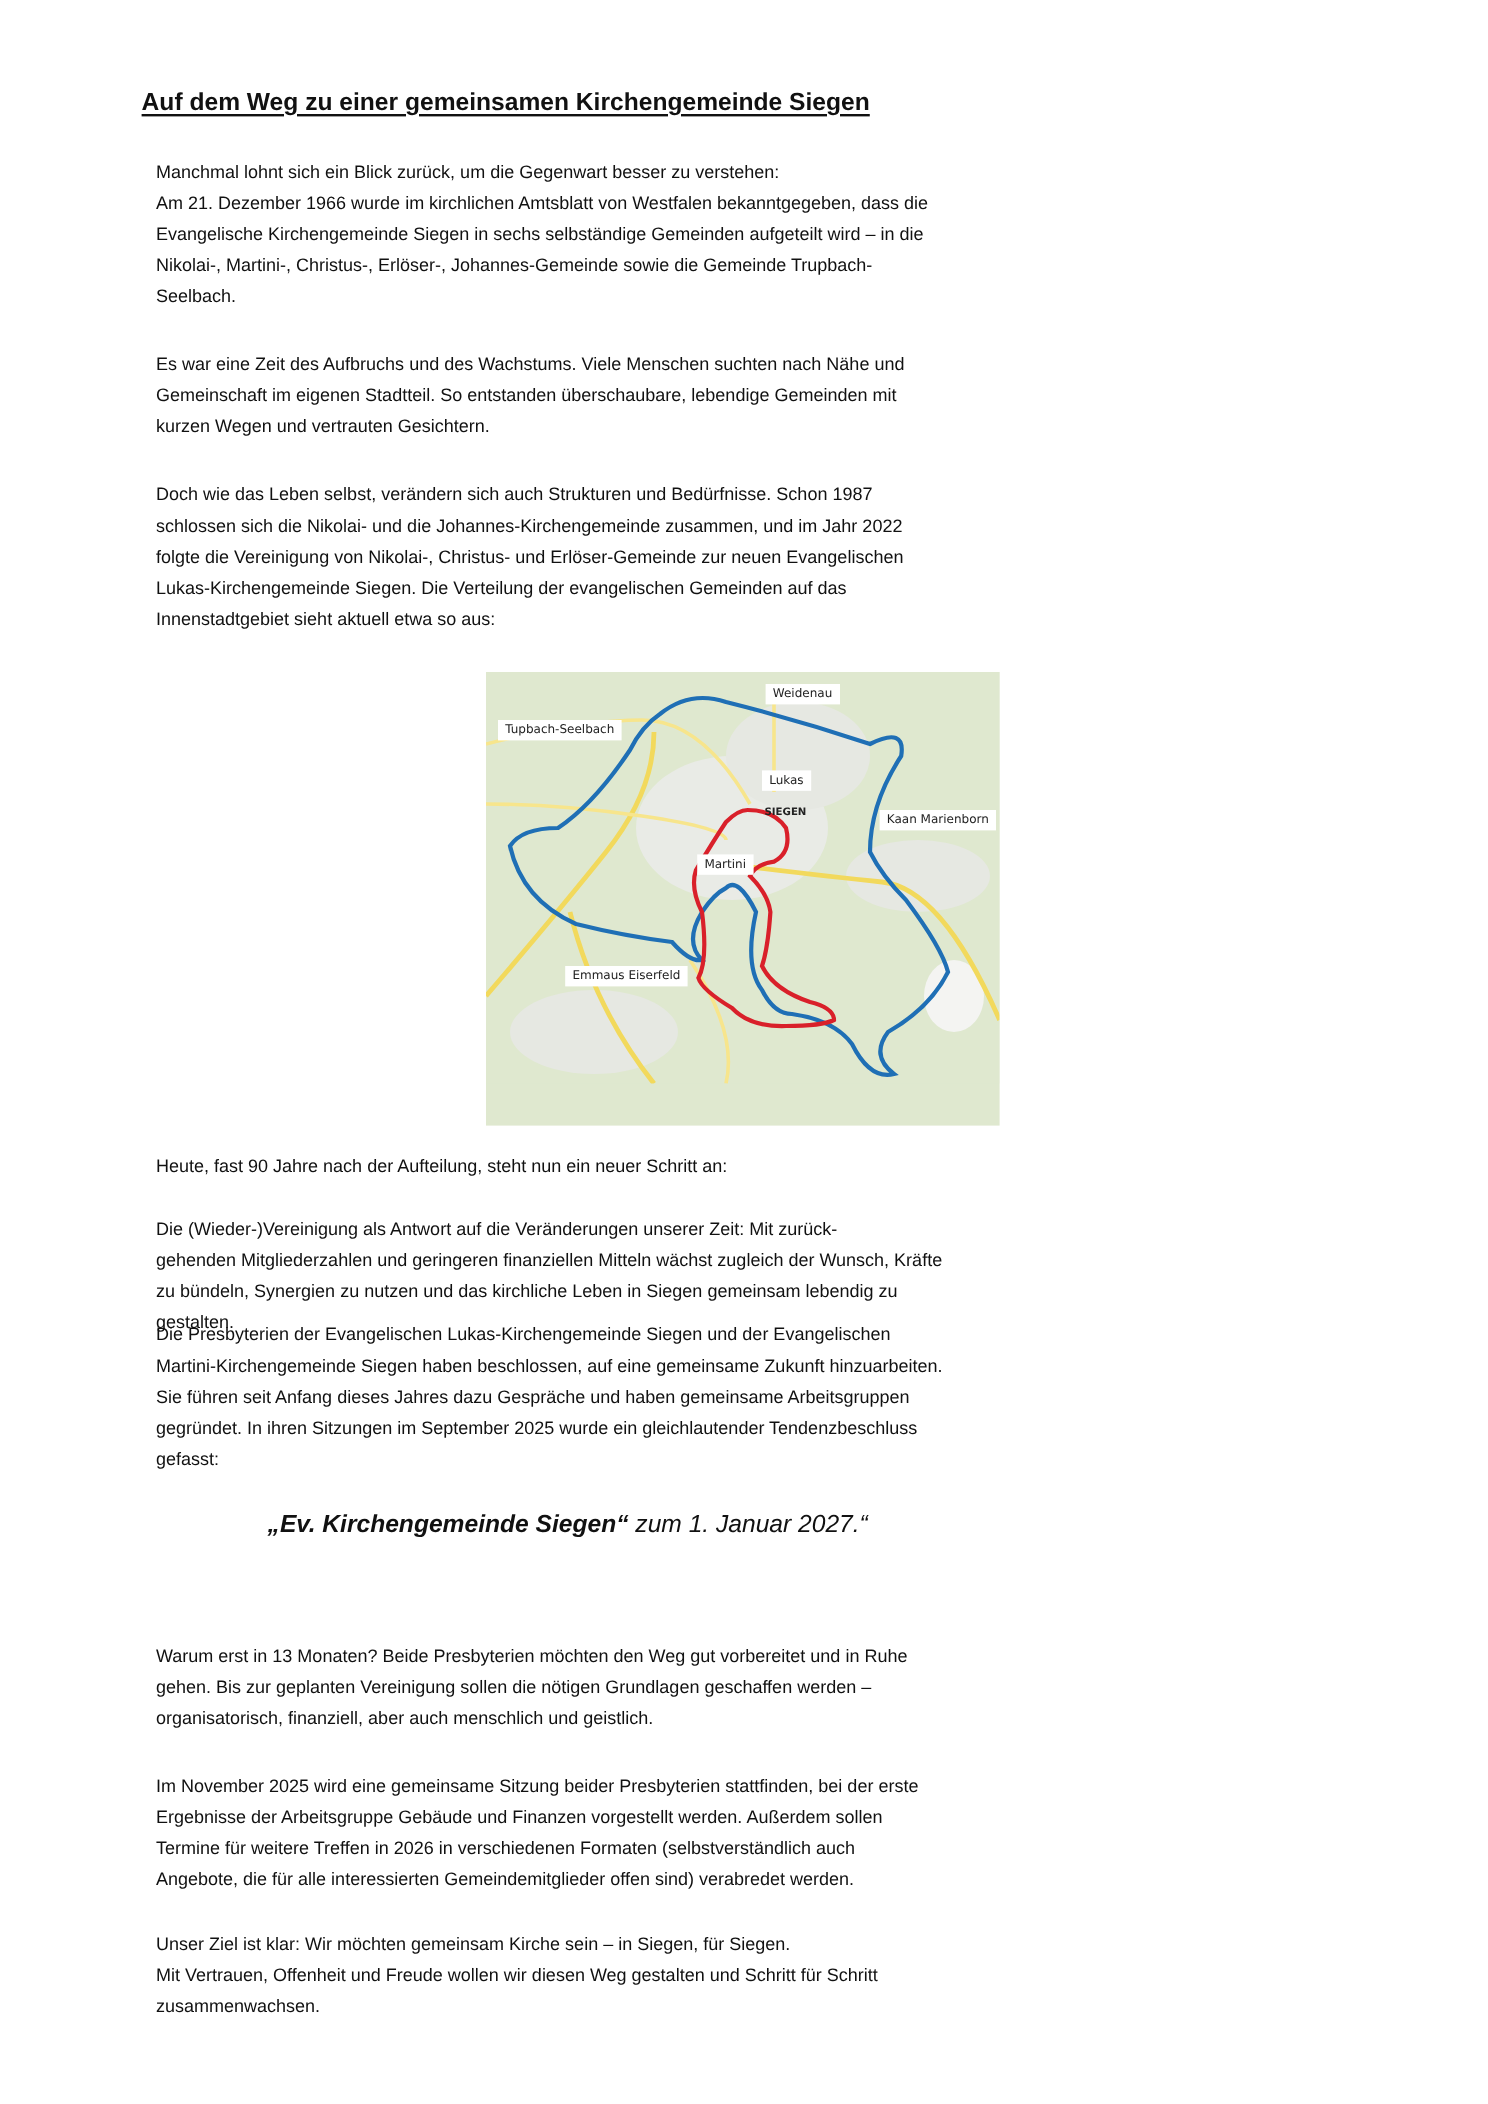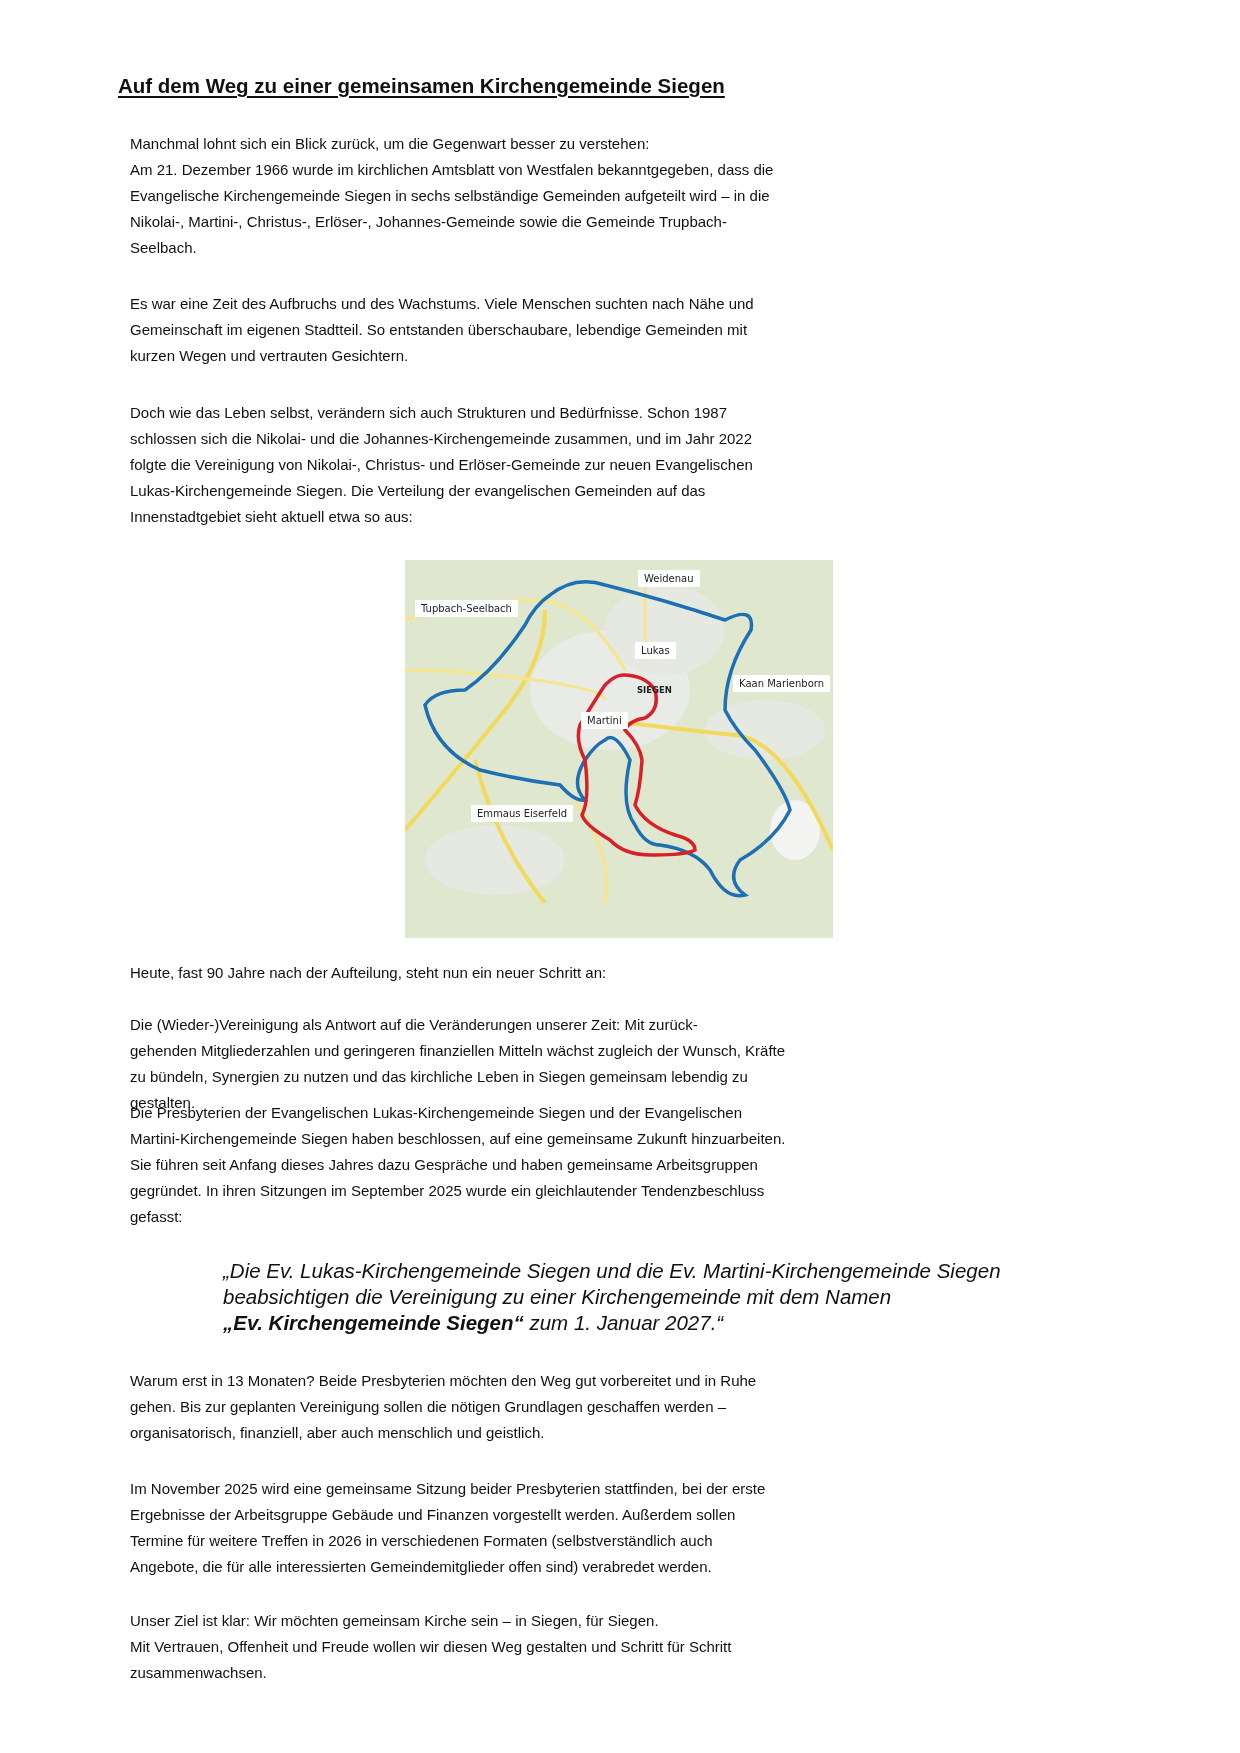--- a/index.html
+++ b/index.html
@@ -78,43 +78,41 @@
       <path d="M170 240 Q210 300 200 343" stroke="#f7e58c" stroke-width="3" fill="none"></path>
       <path d="M240 100 L240 20" stroke="#f7e58c" stroke-width="3" fill="none"></path>
 
       <path d="M145 35 Q170 15 200 25 Q260 40 320 60 Q350 45 346 70 Q320 110 320 150 Q330 170 350 190 Q380 230 385 250 Q370 280 335 300 Q320 320 340 335 Q320 340 305 310 Q290 290 255 285 Q240 285 230 265 Q215 245 225 200 Q210 170 200 180 Q190 185 180 200 Q165 225 180 240 Q170 242 155 225 Q115 220 75 210 Q30 190 20 145 Q30 130 60 130 Q90 110 120 65 Q130 45 145 35 Z" stroke="#1f6fb5" stroke-width="3.5" fill="none"></path>
 
       <path d="M218 115 Q240 115 250 130 Q255 150 240 158 Q225 160 220 170 Q235 185 237 200 Q235 230 230 245 Q240 265 270 275 Q290 280 290 290 Q280 295 250 295 Q220 296 205 280 Q180 265 177 255 Q185 240 180 200 Q170 180 175 165 Q190 140 200 125 Q210 115 218 115 Z" stroke="#d9202a" stroke-width="3.5" fill="none"></path>
     </svg>
     <div class="map-label" style="left:233px; top:10px;">Weidenau</div>
     <div class="map-label" style="left:10px; top:40px;">Tupbach-Seelbach</div>
     <div class="map-label" style="left:230px; top:82px;text-align:center;">Lukas</div>
-    <div class="map-city" style="left:232px; top:125px;text-align:right;">SIEGEN</div>
+    <div class="map-city" style="left:232px; top:112px;text-align:right;">SIEGEN</div>
     <div class="map-label" style="left:328px; top:115px;">Kaan Marienborn</div>
     <div class="map-label" style="left:176px; top:152px;">Martini</div>
     <div class="map-label" style="left:66px; top:245px;">Emmaus Eiserfeld</div>
   </div>
 
   <div class="para" style="top:934px;">
     <span>Heute, fast 90 Jahre nach der Aufteilung, steht nun ein neuer Schritt an:</span><br>
     <b>Die (Wieder-)Vereinigung als Antwort auf die Veränderungen unserer Zeit:</b><span> Mit zurück-
 gehenden Mitgliederzahlen und geringeren finanziellen Mitteln wächst zugleich der Wunsch, Kräfte
 zu bündeln, Synergien zu nutzen und das kirchliche Leben in Siegen gemeinsam lebendig zu
 gestalten.</span>
   </div>
 
   <div class="para" style="top:1100px;"><span>Die Presbyterien der Evangelischen Lukas-Kirchengemeinde Siegen und der Evangelischen
 Martini-Kirchengemeinde Siegen haben beschlossen, auf eine gemeinsame Zukunft hinzuarbeiten.
 Sie führen seit Anfang dieses Jahres dazu Gespräche und haben gemeinsame Arbeitsgruppen
 gegründet. In ihren Sitzungen im September 2025 wurde ein gleichlautender </span><b>Tendenzbeschluss</b><span>
 gefasst:</span></div>
 
-  <div class="quote" style="top:1258px;"><span>„Die Ev. Lukas-Kirchengemeinde Siegen und die Ev. Martini-Kirchengemeinde Siegen
-beabsichtigen die Vereinigung zu einer Kirchengemeinde mit dem Namen
-</span><b>„Ev. Kirchengemeinde Siegen“</b><span> zum 1. Januar 2027.“</span></div>
+  <div class="quote" style="top:1258px;"><b>„Ev. Kirchengemeinde Siegen“</b><span> zum 1. Januar 2027.“</span></div>
 
   <div class="para" style="top:1368px;">Warum erst in 13 Monaten? Beide Presbyterien möchten den Weg gut vorbereitet und in Ruhe
 gehen. Bis zur geplanten Vereinigung sollen die nötigen Grundlagen geschaffen werden –
 organisatorisch, finanziell, aber auch menschlich und geistlich.</div>
 
   <div class="para" style="top:1476px;">Im November 2025 wird eine gemeinsame Sitzung beider Presbyterien stattfinden, bei der erste
 Ergebnisse der Arbeitsgruppe Gebäude und Finanzen vorgestellt werden. Außerdem sollen
 Termine für weitere Treffen in 2026 in verschiedenen Formaten (selbstverständlich auch
 Angebote, die für alle interessierten Gemeindemitglieder offen sind) verabredet werden.</div>
 

